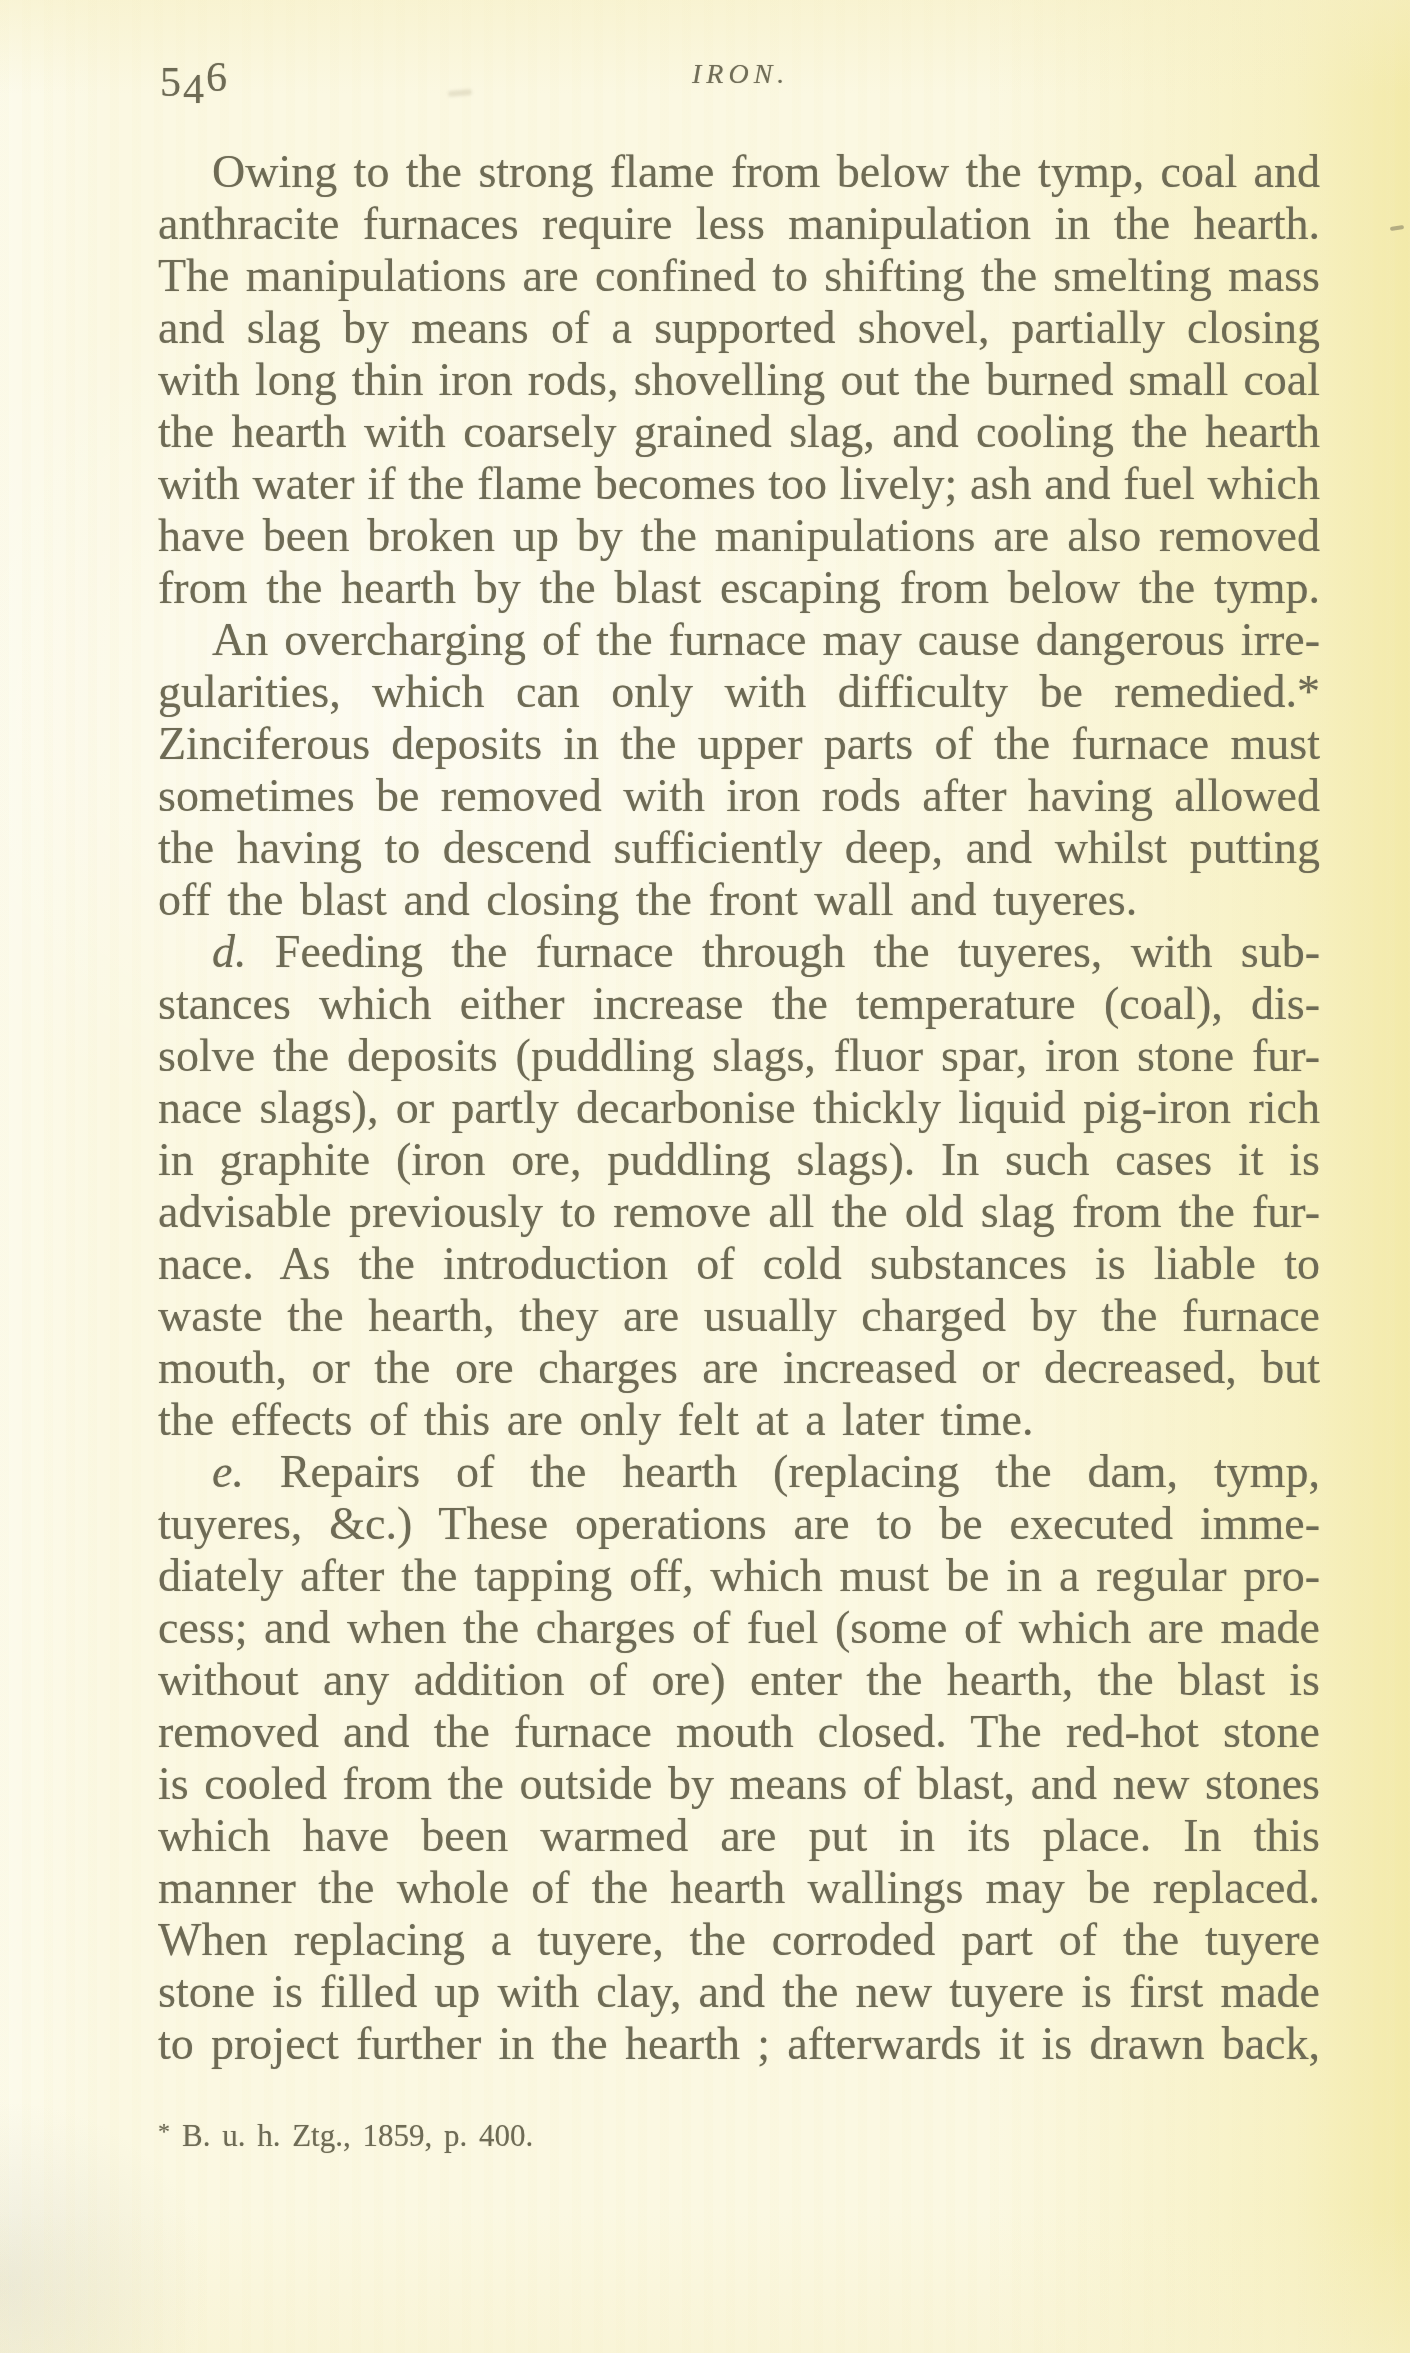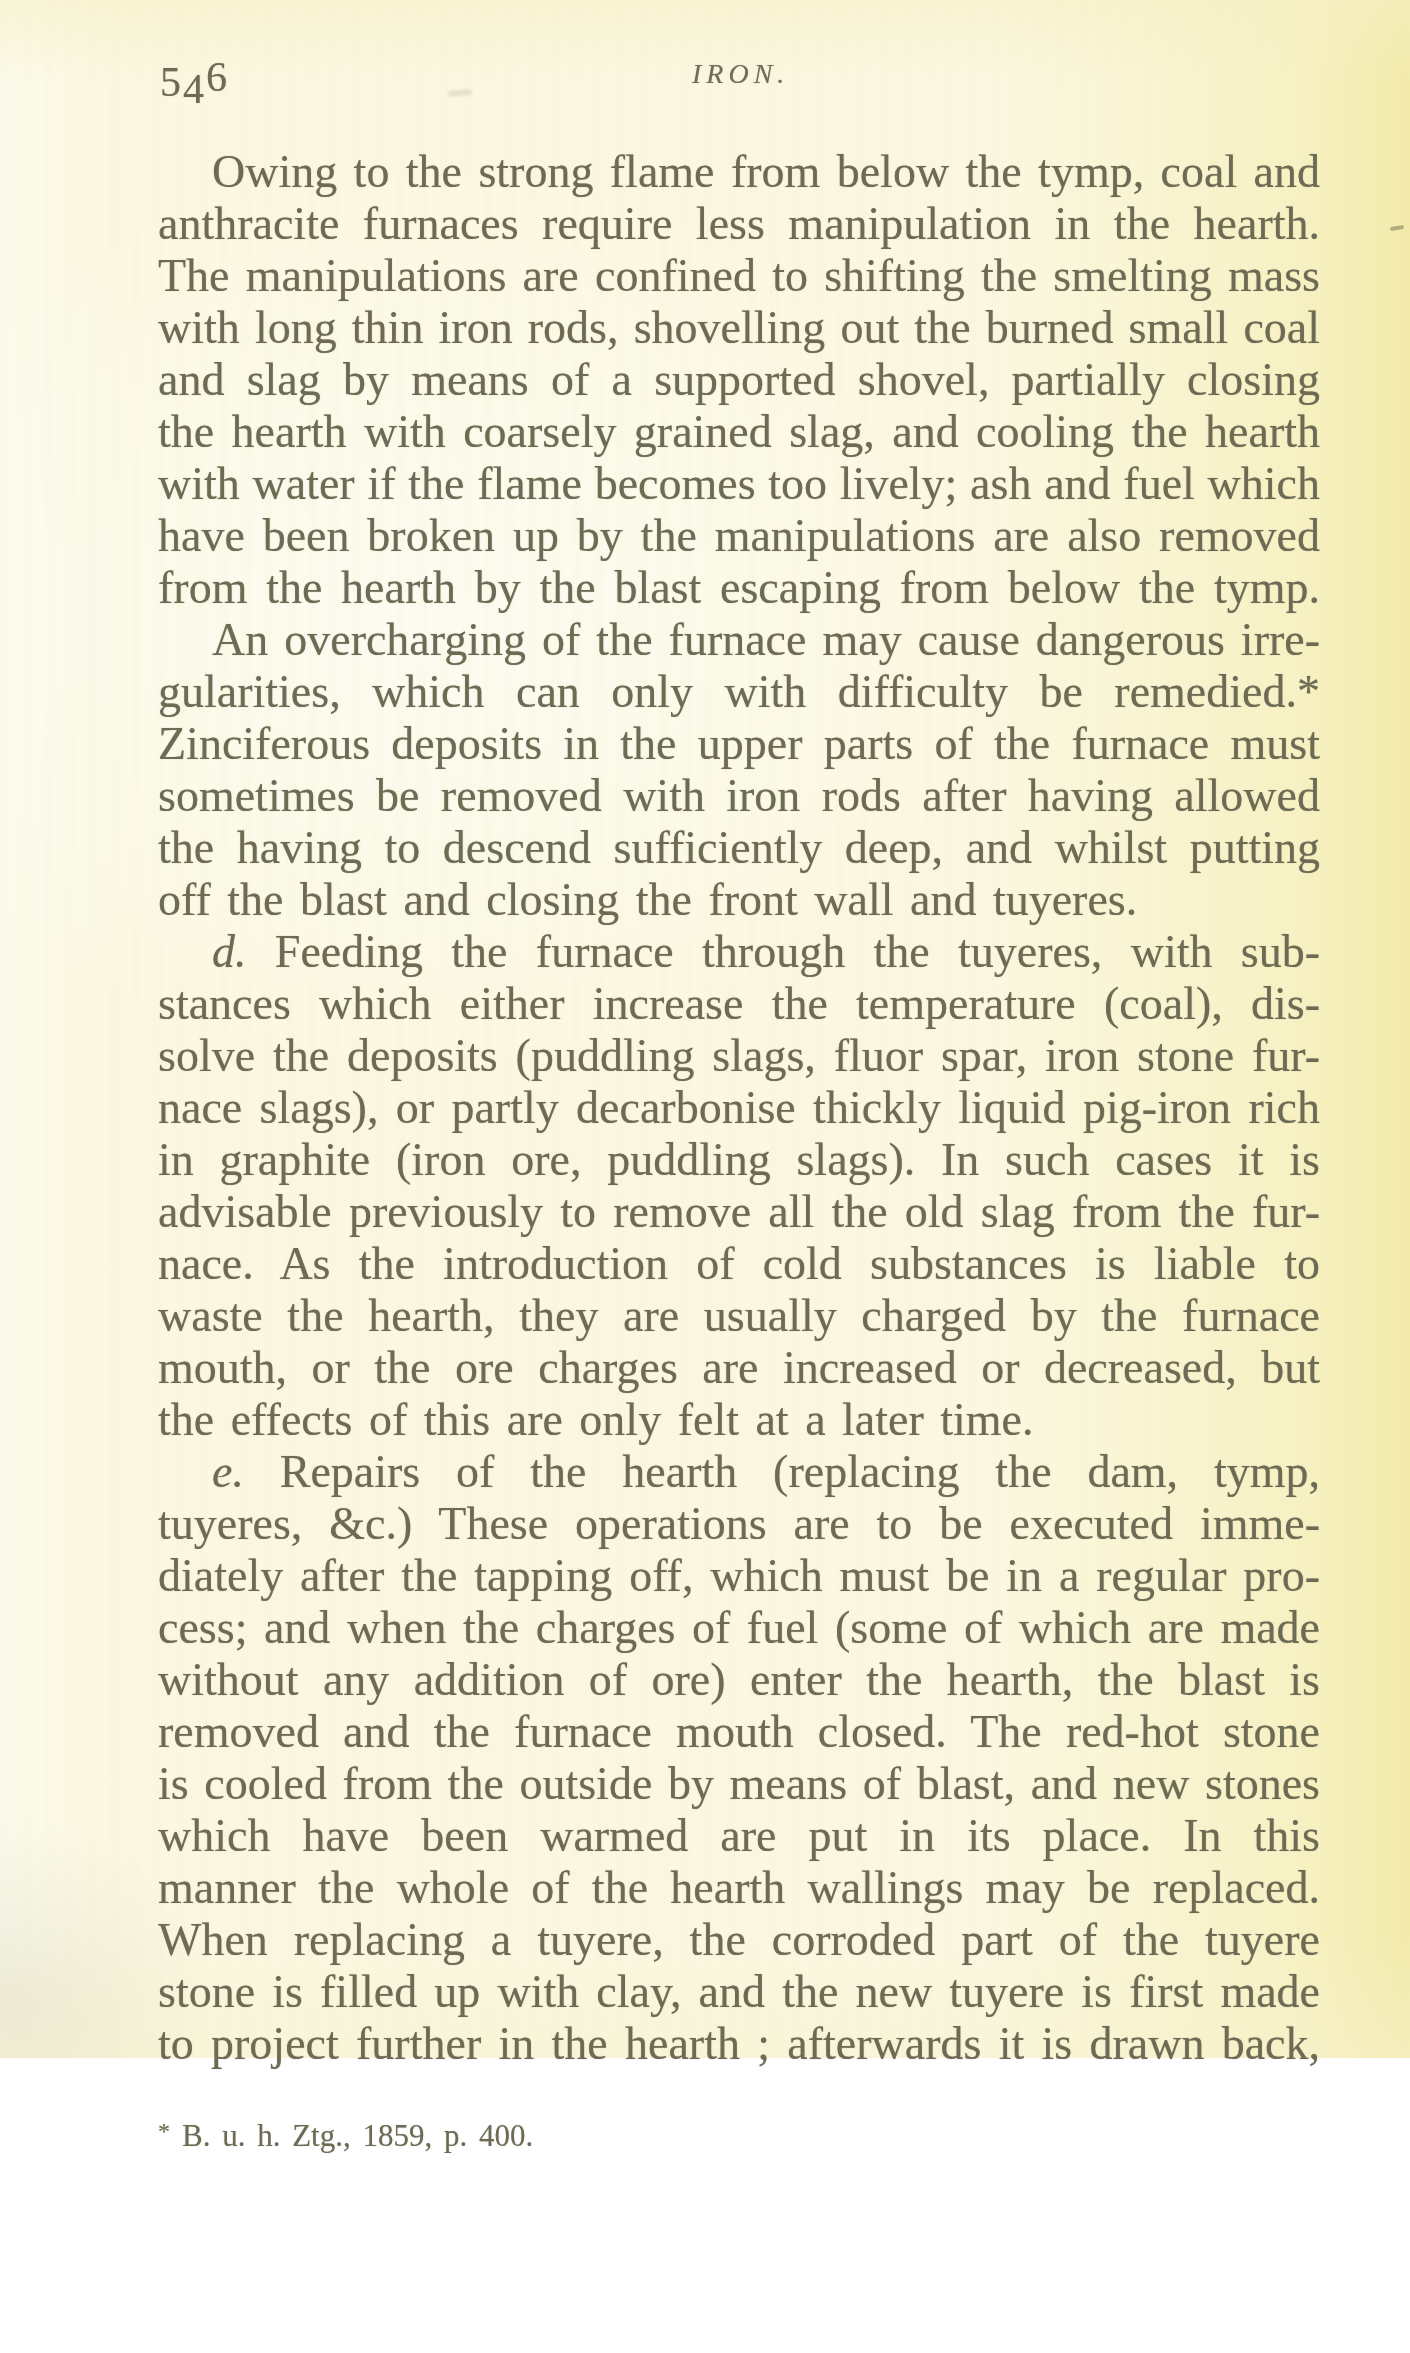--- a/index.html
+++ b/index.html
@@ -3,21 +3,21 @@
 <meta charset="utf-8">
 <style>
   html, body { margin: 0; padding: 0; }
   body {
     width: 1410px; height: 2353px;
     font-family: "Liberation Serif", "DejaVu Serif", serif;
     overflow: hidden;
   }
   .page {
     position: relative;
-    width: 1410px; height: 2058px;
+    width: 1410px; height: 2353px;
     background-color: #fbf8e2;
     background-image:
       repeating-linear-gradient(90deg,
         rgba(244,237,195,0.10) 0px, rgba(244,237,195,0.10) 9px,
         rgba(255,255,255,0.00) 9px, rgba(255,255,255,0.00) 22px),
       radial-gradient(ellipse 900px 700px at 30% 30%,
         rgba(255,255,255,0.55), rgba(255,255,255,0) 65%),
       radial-gradient(ellipse 300px 260px at 0% 97%,
         rgba(170,168,150,0.18), rgba(170,168,150,0) 70%),
       linear-gradient(180deg,
@@ -80,22 +80,22 @@
 </head>
 <body>
 
 <div class="page">
   <div class="pagenum"><span class="pn-d pn-d0">5</span><span class="pn-d pn-d1">4</span><span class="pn-d pn-d2">6</span></div>
   <div class="header">IRON.</div>
   <div class="body">
       <div class="line indent">Owing to the strong flame from below the tymp, coal and</div>
       <div class="line">anthracite furnaces require less manipulation in the hearth.</div>
       <div class="line">The manipulations are confined to shifting the smelting mass</div>
+      <div class="line">and slag by means of a supported shovel, partially closing</div>
       <div class="line">with long thin iron rods, shovelling out the burned small coal</div>
-      <div class="line">and slag by means of a supported shovel, partially closing</div>
       <div class="line">the hearth with coarsely grained slag, and cooling the hearth</div>
       <div class="line">with water if the flame becomes too lively; ash and fuel which</div>
       <div class="line">have been broken up by the manipulations are also removed</div>
       <div class="line">from the hearth by the blast escaping from below the tymp.</div>
       <div class="line indent">An overcharging of the furnace may cause dangerous irre-</div>
       <div class="line">gularities, which can only with difficulty be remedied.*</div>
       <div class="line">Zinciferous deposits in the upper parts of the furnace must</div>
       <div class="line">sometimes be removed with iron rods after having allowed</div>
       <div class="line">the having to descend sufficiently deep, and whilst putting</div>
       <div class="line last">off the blast and closing the front wall and tuyeres.</div>

